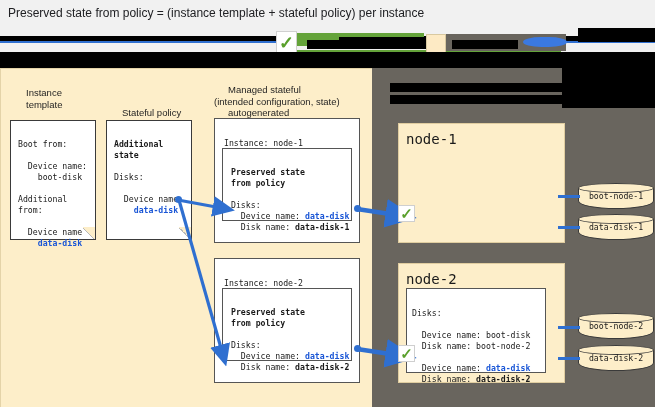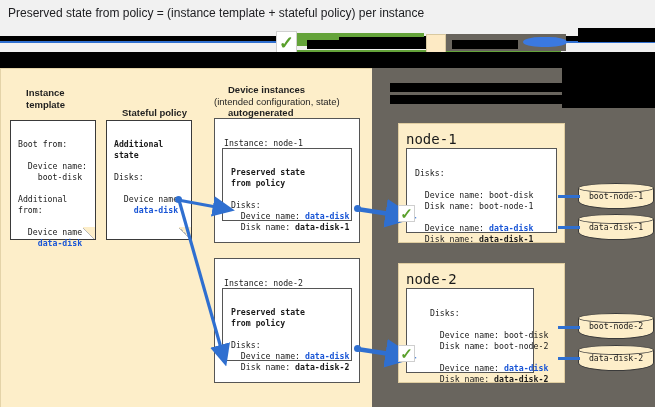--- a/index.html
+++ b/index.html
@@ -35,21 +35,21 @@
     position:absolute;background:#fdeec9;border:1px solid #e4d3a8;
   }
   .panel-gray{
     position:absolute;background:#69655e;
   }
 
   
   .col-head{
     position:absolute;font-size:9.5px;line-height:11.5px;color:#1f1f1f;
   }
-  .col-head b{font-weight:bold;padding-left:14px;}
+  .col-head b{font-weight:normal;padding-left:14px;}
   .col-head .reg{font-weight:normal;}
 
   
   .note{
     position:absolute;background:#ffffff;border:1px solid #3a3a3a;
     font-family:"DejaVu Sans Mono", monospace;
     font-size:8.2px;line-height:11px;color:#1a1a1a;
     box-sizing:border-box;padding:7px 6px 6px 7px;
     white-space:pre;
   }
@@ -155,21 +155,21 @@
   <div class="col-head" style="left:12px;top:87px;">
     <b>Instance</b><br>
     <b>template</b>
   </div>
 
   <div class="col-head" style="left:108px;top:107px;">
     <b>Stateful policy</b>
   </div>
 
   <div class="col-head" style="left:214px;top:84px;">
-    <b>Device instances</b><br>
+    <b>Managed stateful</b><br>
     <span class="reg">(intended configuration, state)</span><br>
     <b>autogenerated</b>
   </div>
 
   <div class="note" style="left:10px;top:120px;width:86px;height:120px;">
 <span>Boot from:</span>
 <span></span>
 <span>  Device name:</span>
 <span>    boot-disk</span>
 <span></span>
@@ -207,44 +207,35 @@
 <span class="bold">Preserved state</span>
 <span class="bold">from policy</span>
 <span></span>
 <span>Disks:</span>
 <span>  Device name: </span><span class="blue">data-disk</span>
 <span>  Disk name: </span><span class="bold">data-disk-2</span>
   </div>
 
   <div class="node-card" style="left:398px;top:123px;width:167px;height:120px;"></div>
   <div class="node-label" style="left:406px;top:131px;">node-1</div>
-  <div class="box" style="left:406px;top:148px;width:151px;height:85px;padding:8px 6px 6px 8px;">
-<span>Disks:</span>
-
-<span>  Device name: </span><span>boot-disk</span>
-<span>  Disk name: </span><span>boot-node-1</span>
-
-<span>  Device name: </span><span class="blue">data-disk</span>
-<span>  Disk name: </span><span class="bold">data-disk-1</span>
-  </div>
 
   <div class="cyl" style="left:578px;top:183px;">
     <div class="body"></div>
     <div class="top"></div>
     <div class="lbl">boot-node-1</div>
   </div>
   <div class="cyl shadow" style="left:578px;top:214px;">
     <div class="body"></div>
     <div class="top"></div>
     <div class="lbl">data-disk-1</div>
   </div>
 
   <div class="node-card" style="left:398px;top:263px;width:167px;height:120px;"></div>
   <div class="node-label" style="left:406px;top:271px;">node-2</div>
-  <div class="box" style="left:406px;top:288px;width:128px;height:85px;padding:8px 6px 6px 23px;">
+  <div class="box" style="left:406px;top:288px;width:140px;height:85px;padding:8px 6px 6px 5px;">
 <span>Disks:</span>
 
 <span>  Device name: </span><span>boot-disk</span>
 <span>  Disk name: </span><span>boot-node-2</span>
 
 <span>  Device name: </span><span class="blue">data-disk</span>
 <span>  Disk name: </span><span class="bold">data-disk-2</span>
   </div>
 
   <div class="cyl" style="left:578px;top:313px;">

